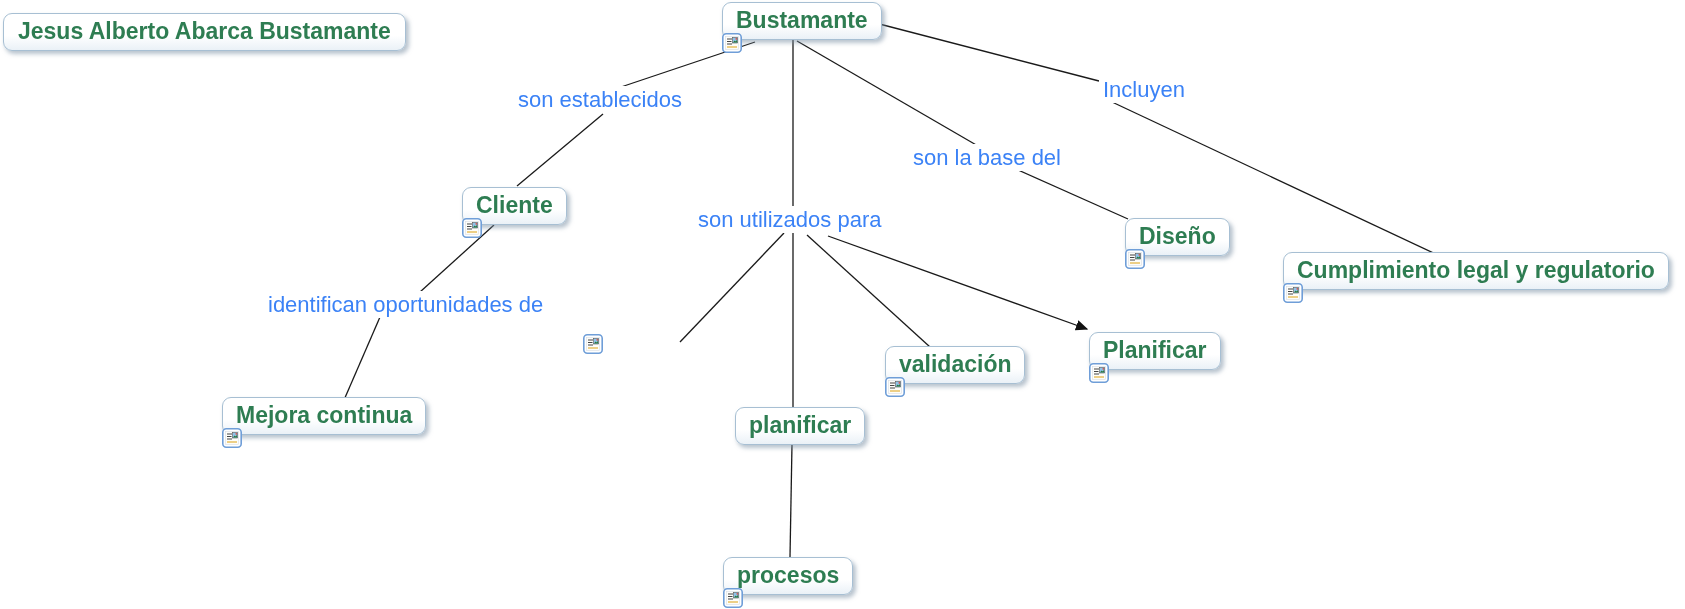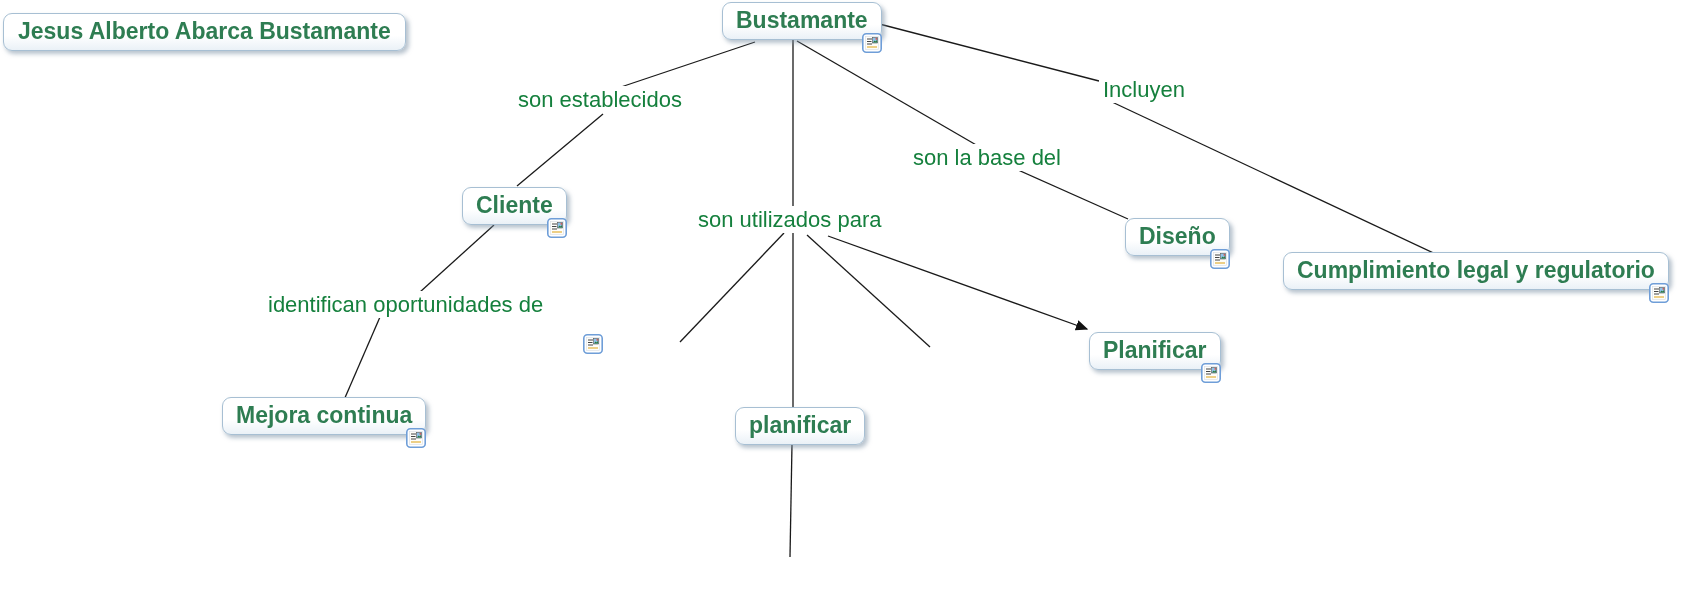--- a/index.html
+++ b/index.html
@@ -7,28 +7,28 @@
     position:relative;
     width:1685px;height:609px;
     overflow:hidden;
     font-family:"Liberation Sans", sans-serif;
     background:#ffffff;
   }
   #edge-layer{position:absolute;left:0;top:0;z-index:1;}
   .lbl{
     position:absolute;z-index:2;
     font-size:22px;line-height:25px;
-    color:#15803d;
+    color:#3b82f6;
     background:#ffffff;
     padding:1px 4px;
     white-space:nowrap;
   }
   .node{
     position:absolute;z-index:3;
-    display:flex;flex-direction:column;align-items:flex-end;border-radius:18px;
+    display:flex;flex-direction:column;align-items:flex-start;border-radius:18px;
   }
   .box{
     background:linear-gradient(#ffffff 60%, #eaf1f7);
     border:1.6px solid #a7bfd3;
     border-radius:9px;
     box-shadow:2.5px 3px 4px rgba(125,145,165,0.55);
     padding:3px 13px 5px 13px;
     white-space:nowrap;
   }
   .box-label{
@@ -144,20 +144,36 @@
           <rect x="5" y="13.2" width="10" height="1.6" fill="#e9c46a"></rect>
         </svg></div>
   </div>
 
   <div class="node" style="left:735px;top:407px">
     <div class="box">
       <span class="box-label">planificar</span>
     </div>
   </div>
 
+  <div class="node" style="left:885px;top:346px">
+    <div class="box">
+      <span class="box-label">validación</span>
+    </div>
+    <div class="res-icon"><svg width="20" height="20" viewBox="0 0 20 20">
+          <rect x="0.8" y="0.8" width="18.4" height="18.4" rx="3.5" fill="#ffffff" stroke="#6f9ed8" stroke-width="1.6"></rect>
+          <rect x="3.6" y="3.6" width="12.8" height="12.8" fill="#fdfdfa" stroke="#d8dde3" stroke-width="0.6"></rect>
+          <line x1="5" y1="6" x2="10" y2="6" stroke="#444" stroke-width="1"></line>
+          <line x1="5" y1="8.5" x2="9.5" y2="8.5" stroke="#444" stroke-width="1"></line>
+          <line x1="5" y1="11" x2="10" y2="11" stroke="#444" stroke-width="1"></line>
+          <rect x="10.6" y="4.5" width="5" height="5.5" fill="#8fc3ea" stroke="#555" stroke-width="0.6"></rect>
+          <path d="M11 9.4 l1.5-2 1 1 1-1.5 1 2.5z" fill="#2f7a3f"></path>
+          <circle cx="14.3" cy="5.9" r="0.8" fill="#e04a3a"></circle>
+          <rect x="5" y="13.2" width="10" height="1.6" fill="#e9c46a"></rect>
+        </svg></div>
+  </div>
 
   <div class="node" style="left:1089px;top:332px">
     <div class="box">
       <span class="box-label">Planificar</span>
     </div>
     <div class="res-icon"><svg width="20" height="20" viewBox="0 0 20 20">
           <rect x="0.8" y="0.8" width="18.4" height="18.4" rx="3.5" fill="#ffffff" stroke="#6f9ed8" stroke-width="1.6"></rect>
           <rect x="3.6" y="3.6" width="12.8" height="12.8" fill="#fdfdfa" stroke="#d8dde3" stroke-width="0.6"></rect>
           <line x1="5" y1="6" x2="10" y2="6" stroke="#444" stroke-width="1"></line>
           <line x1="5" y1="8.5" x2="9.5" y2="8.5" stroke="#444" stroke-width="1"></line>
@@ -196,14 +212,30 @@
           <line x1="5" y1="6" x2="10" y2="6" stroke="#444" stroke-width="1"></line>
           <line x1="5" y1="8.5" x2="9.5" y2="8.5" stroke="#444" stroke-width="1"></line>
           <line x1="5" y1="11" x2="10" y2="11" stroke="#444" stroke-width="1"></line>
           <rect x="10.6" y="4.5" width="5" height="5.5" fill="#8fc3ea" stroke="#555" stroke-width="0.6"></rect>
           <path d="M11 9.4 l1.5-2 1 1 1-1.5 1 2.5z" fill="#2f7a3f"></path>
           <circle cx="14.3" cy="5.9" r="0.8" fill="#e04a3a"></circle>
           <rect x="5" y="13.2" width="10" height="1.6" fill="#e9c46a"></rect>
         </svg></div>
   </div>
 
+  <div class="node" style="left:723px;top:557px">
+    <div class="box">
+      <span class="box-label">procesos</span>
+    </div>
+    <div class="res-icon"><svg width="20" height="20" viewBox="0 0 20 20">
+          <rect x="0.8" y="0.8" width="18.4" height="18.4" rx="3.5" fill="#ffffff" stroke="#6f9ed8" stroke-width="1.6"></rect>
+          <rect x="3.6" y="3.6" width="12.8" height="12.8" fill="#fdfdfa" stroke="#d8dde3" stroke-width="0.6"></rect>
+          <line x1="5" y1="6" x2="10" y2="6" stroke="#444" stroke-width="1"></line>
+          <line x1="5" y1="8.5" x2="9.5" y2="8.5" stroke="#444" stroke-width="1"></line>
+          <line x1="5" y1="11" x2="10" y2="11" stroke="#444" stroke-width="1"></line>
+          <rect x="10.6" y="4.5" width="5" height="5.5" fill="#8fc3ea" stroke="#555" stroke-width="0.6"></rect>
+          <path d="M11 9.4 l1.5-2 1 1 1-1.5 1 2.5z" fill="#2f7a3f"></path>
+          <circle cx="14.3" cy="5.9" r="0.8" fill="#e04a3a"></circle>
+          <rect x="5" y="13.2" width="10" height="1.6" fill="#e9c46a"></rect>
+        </svg></div>
+  </div>
 
 </div>
 
 </body></html>

